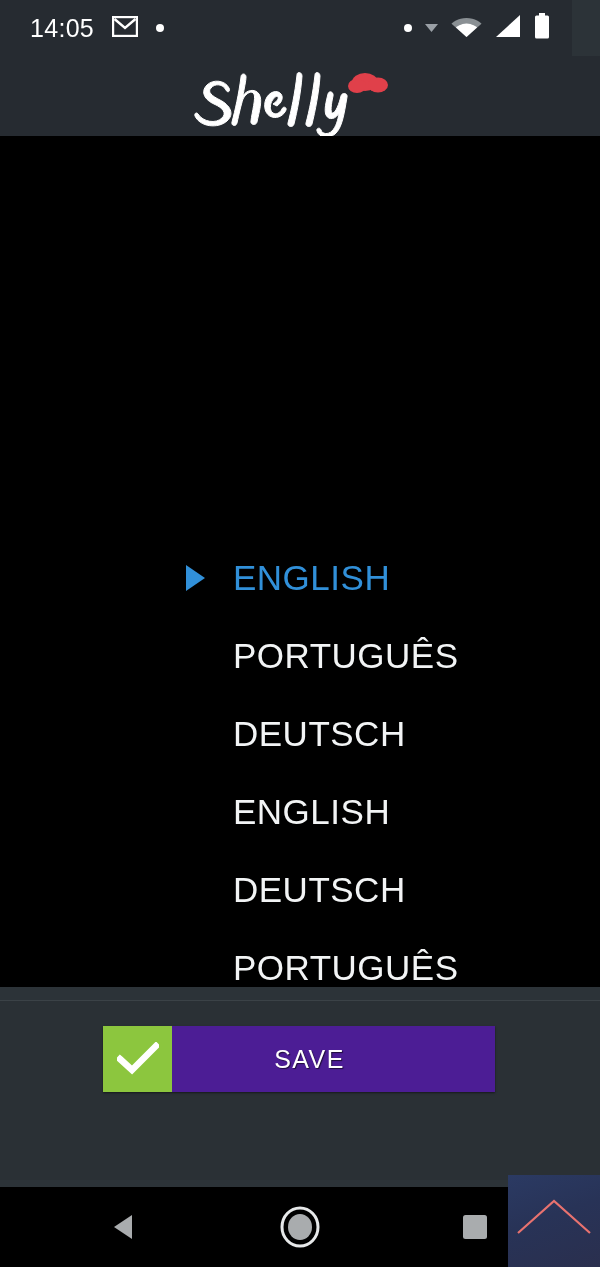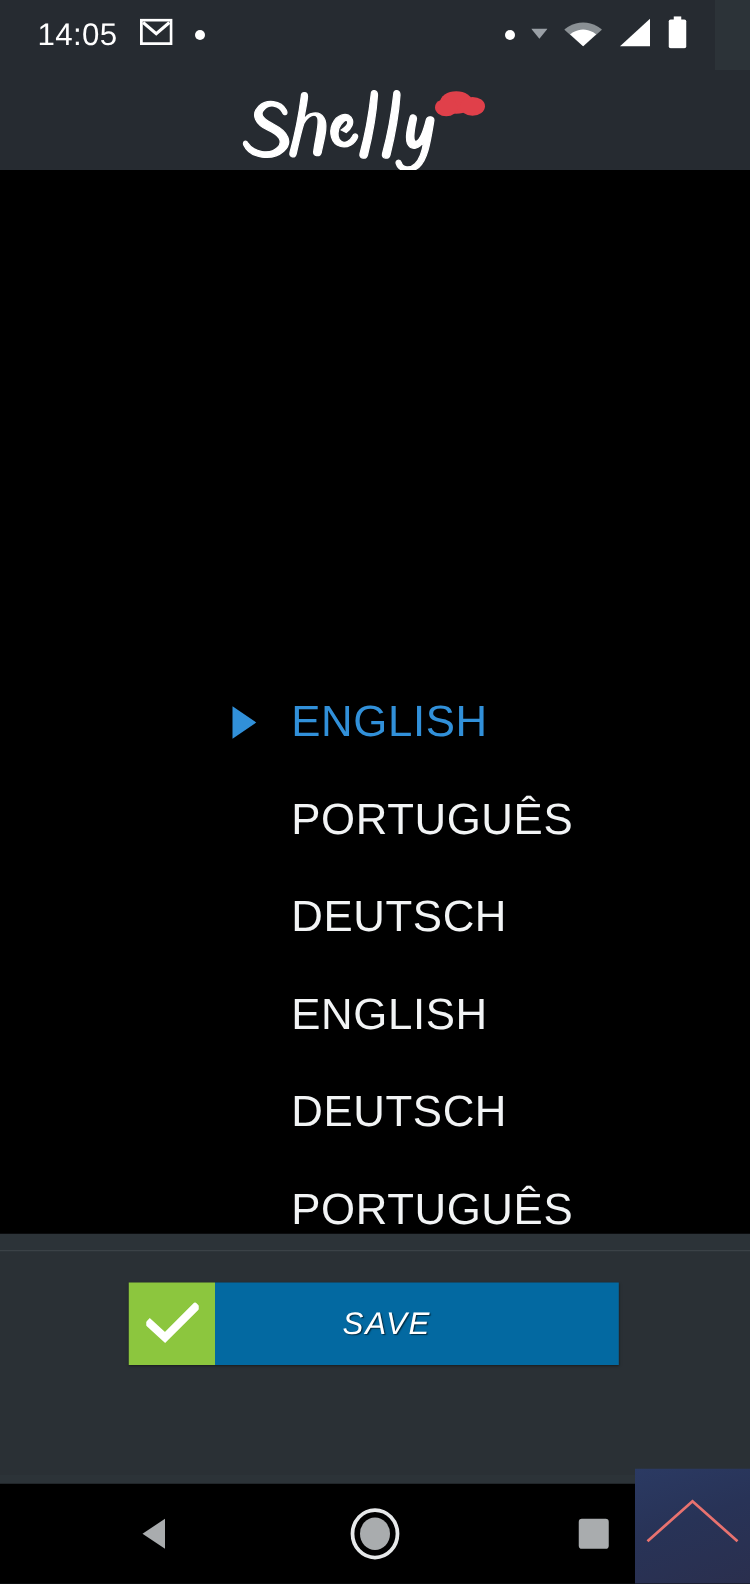--- a/index.html
+++ b/index.html
@@ -72,22 +72,22 @@
     width:392px; height:66px;
     display:flex; align-items:stretch;
     box-shadow:0 1px 2px rgba(0,0,0,0.5);
   }
   .save-check {
     width:69px; height:66px; background:#8cc63e;
     display:flex; align-items:center; justify-content:center;
     flex:0 0 69px;
   }
   .save-bar {
-    flex:1 1 auto; background:#0369a1;
-    display:flex; align-items:center; justify-content:center;font-style:italic;
+    flex:1 1 auto; background:#4c1d95;
+    display:flex; align-items:center; justify-content:center;
   }
   .save-text {
     color:#ffffff; font-size:25px; letter-spacing:1.4px;
     text-shadow: 1px 1px 1px rgba(0,0,0,0.6);
     margin-right:48px;
   }
 
   
   .navbar {
     position:absolute; left:0; bottom:0; width:600px; height:80px;

